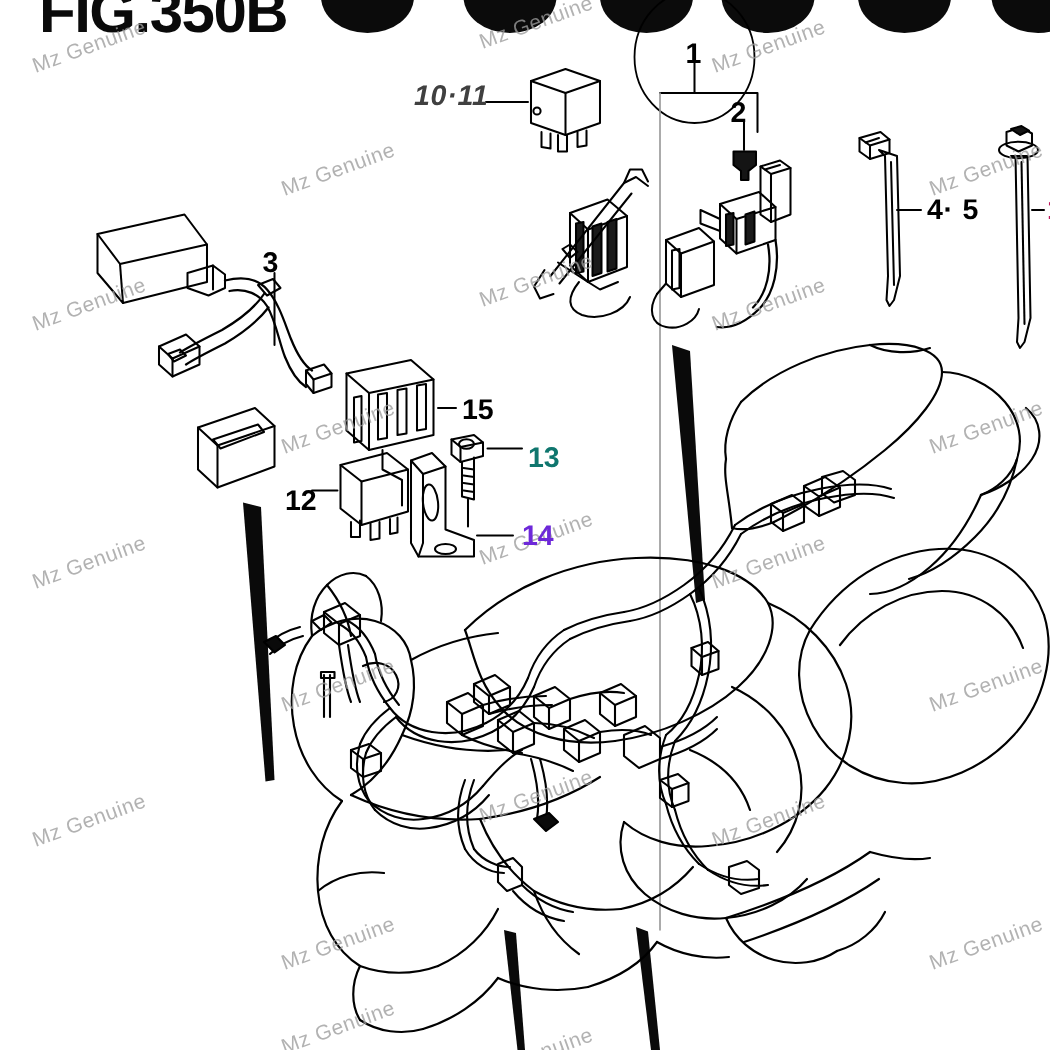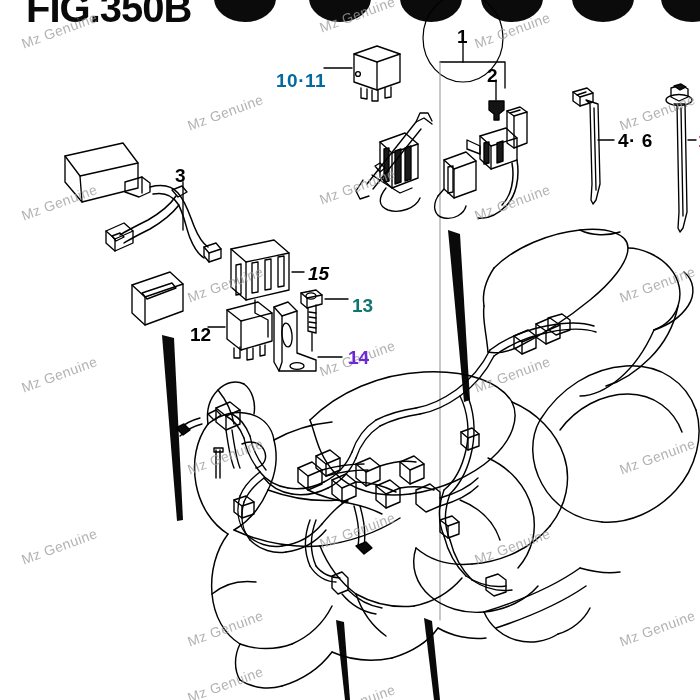--- a/index.html
+++ b/index.html
@@ -474,22 +474,22 @@
       <div class="watermark" style="left: 455px; top: 552px; color: rgb(157, 157, 157);">Mz Genuine</div>
       <div class="watermark" style="left: 600px; top: 634px; color: rgb(157, 157, 157);">Mz Genuine</div>
       <div class="watermark" style="left: 300px; top: 708px; color: rgb(157, 157, 157);">Mz Genuine</div>
       <div class="watermark" style="left: 168px; top: 690px; color: rgb(157, 157, 157);">Mz Genuine</div>
     </div>
 
   <div id="callout-layer">
       <div class="callout" style="left: 437px; top: 27px; color: rgb(0, 0, 0);">1</div>
       <div class="callout" style="left: 467px; top: 66px; color: rgb(0, 0, 0);">2</div>
       <div class="callout" style="left: 155px; top: 166px; color: rgb(0, 0, 0);">3</div>
-      <div class="callout num-wide" style="left: 598px; top: 131px; color: rgb(0, 0, 0);">4· 6</div>
-      <div class="callout num-wide" style="left: 256px; top: 71px; color: #0369a1;">10·11</div>
+      <div class="callout num-wide" style="left: 598px; top: 131px; color: rgb(0, 0, 0);">4· 5</div>
+      <div class="callout num-wide" style="left: 256px; top: 55px; color: #404040; font-style: italic;">10·11</div>
       <div class="callout" style="left: 170px; top: 325px; color: rgb(0, 0, 0);">12</div>
       <div class="callout" style="left: 332px; top: 296px; color: #0f766e;">13</div>
       <div class="callout" style="left: 328px; top: 348px; color: #6d28d9;">14</div>
-      <div class="callout" style="left: 288px; top: 264px; color: rgb(0, 0, 0); font-style: italic;">15</div>
+      <div class="callout" style="left: 288px; top: 264px; color: rgb(0, 0, 0);">15</div>
       <div class="callout" style="left: 678px; top: 131px; color: #be185d;">16</div>
     </div>
 
 </div>
 
 </body></html>

